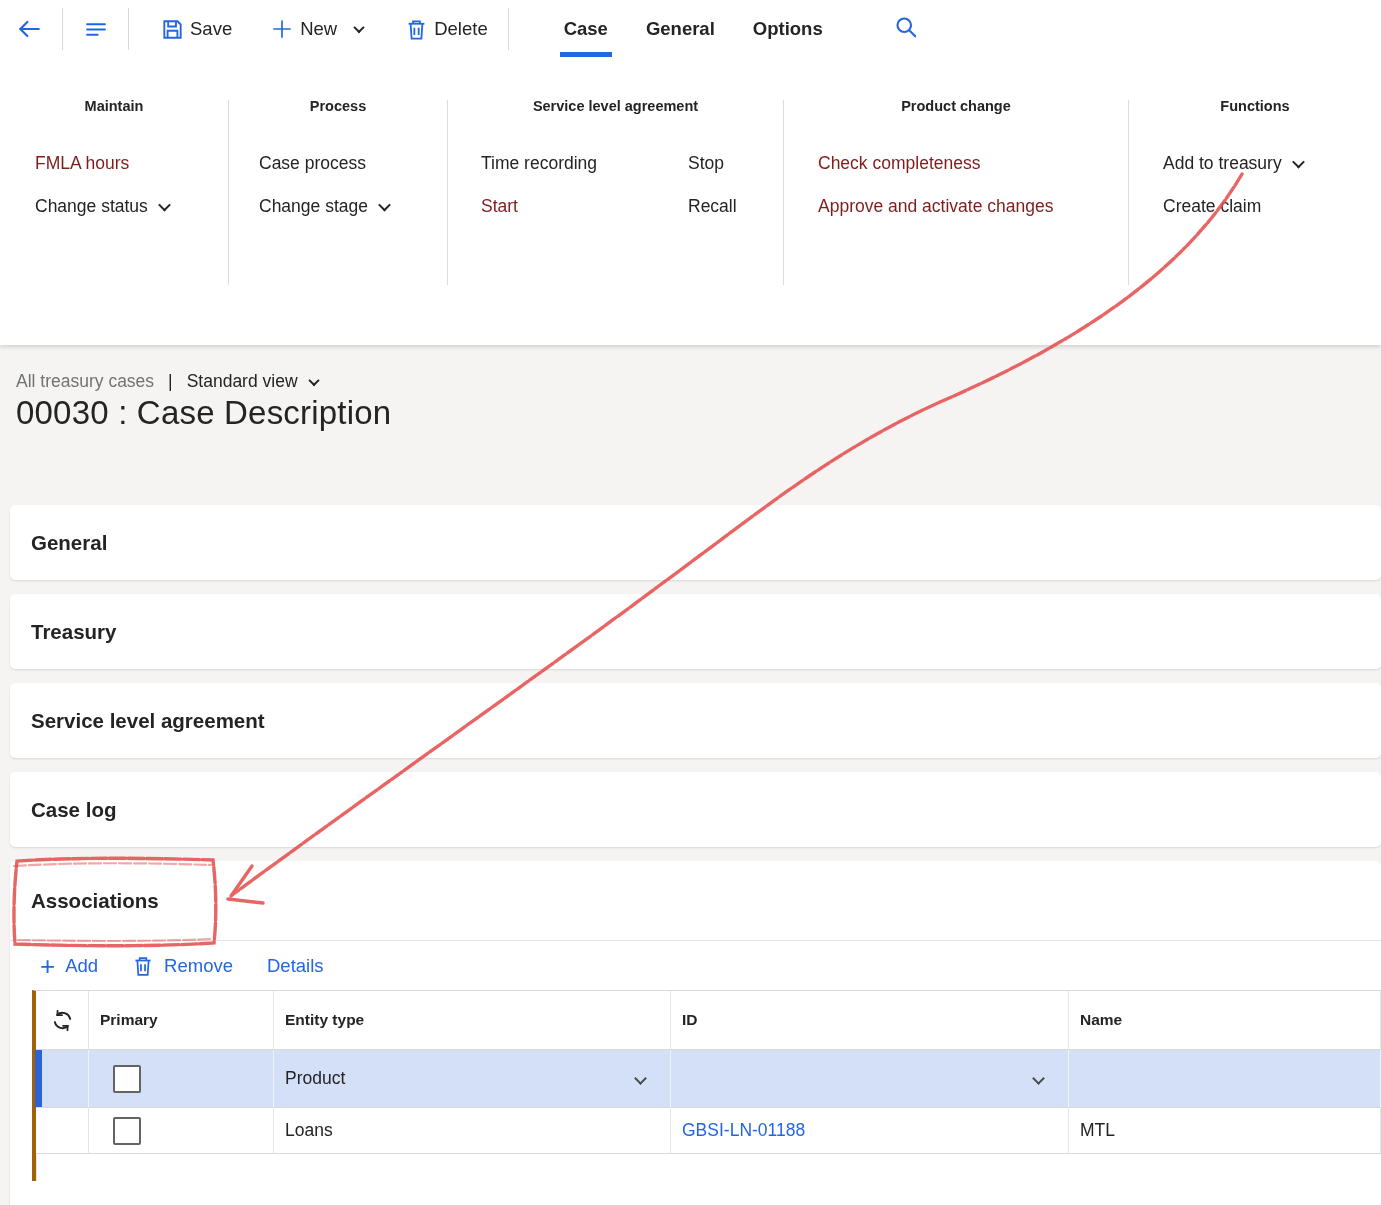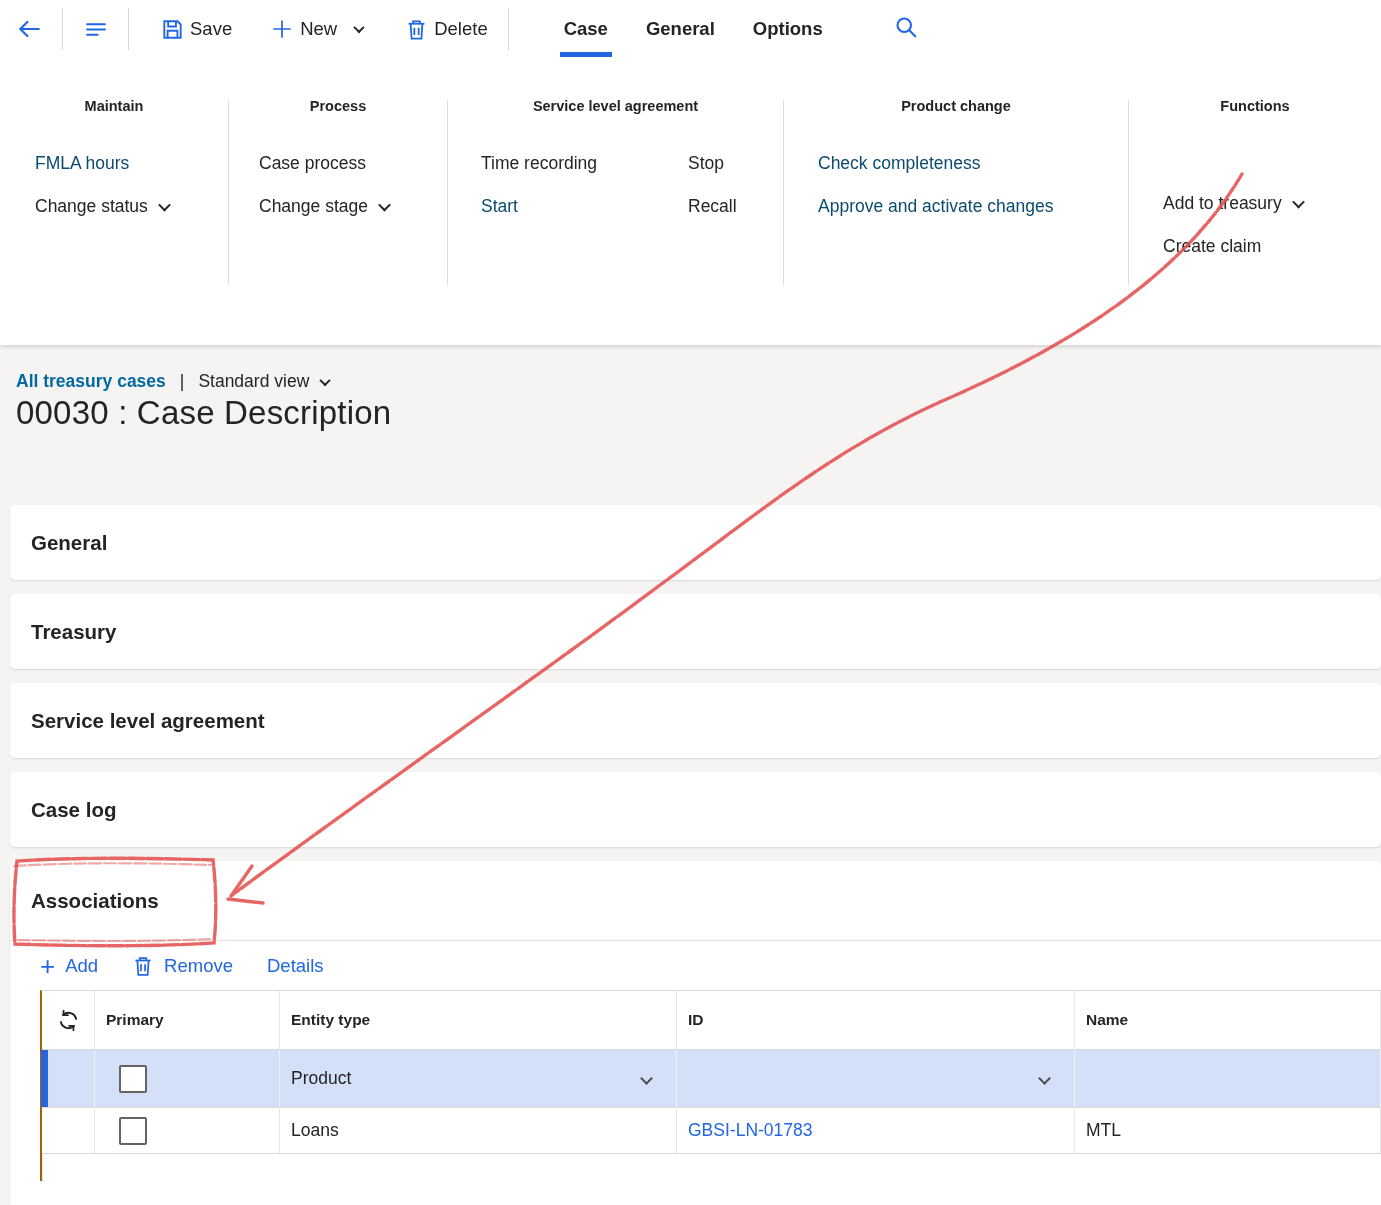--- a/index.html
+++ b/index.html
@@ -17,51 +17,51 @@
   .tabs { display:flex; align-items:stretch; height:58px; margin-left:22px; }
   .tab { display:flex; align-items:center; padding:0 4px; margin:0 15px; font-size:18.5px; font-weight:600; position:relative; cursor:pointer; }
   .tab.active { font-weight:700; }
   .tab.active::after { content:""; position:absolute; left:0; right:0; bottom:1px; height:5px; background:#2266e3; }
   .search-btn { margin-left:52px; display:flex; align-items:center; cursor:pointer; }
 
   .rb-groups { display:flex; align-items:stretch; padding-top:40px; }
   .rb-group { display:flex; flex-direction:column; }
   .rb-title { text-align:center; font-size:14.5px; font-weight:700; margin-bottom:36px; }
   .rb-item { display:flex; align-items:center; font-size:17.5px; height:26px; margin-bottom:17px; cursor:pointer; white-space:nowrap; }
-  .rb-item.disabled { color:#0c4a6e; cursor:default; }
+  .rb-item.disabled { color:#7f1d1d; cursor:default; }
   .rb-sep { width:1px; background:#dcdcdc; height:185px; margin-top:2px; }
   .rb-cols { display:flex; }
 
   .chev { display:inline-block; width:9px; height:9px; border-right:2px solid #242424; border-bottom:2px solid #242424; transform:rotate(45deg) translate(-1px,-1px); margin-left:12px; }
   .chev.sm { width:8px; height:8px; }
 
   
   .content { position:relative; padding:0; }
   .head-band { padding:26px 0 0 16px; height:160px; }
   .breadcrumb { display:flex; align-items:center; font-size:17.5px; gap:14px; }
-  .bc-link { color:#0369a1; cursor:pointer;font-weight:bold; }
+  .bc-link { color:#737373; cursor:pointer; }
   .bc-sep { color:#242424; }
   .bc-view { display:flex; align-items:center; cursor:pointer; }
   .page-title { margin-top:2px; font-size:33px; font-weight:400; letter-spacing:.2px; }
 
   .card { background:#fff; border-radius:5px; margin:0 0 14px 10px; width:calc(100% - 10px);
           height:75px; display:flex; align-items:center; padding-left:21px;
           box-shadow:0 1px 2px rgba(0,0,0,.12); cursor:pointer; }
   .card-title { font-size:20.5px; font-weight:700; }
 
   .assoc-card { background:#fff; border-radius:5px 5px 0 0; margin-left:10px; width:calc(100% - 10px);
                 height:348px; box-shadow:0 1px 2px rgba(0,0,0,.12); }
   .assoc-head { height:80px; display:flex; align-items:center; padding-left:21px; border-bottom:1px solid #e3e3e3; cursor:pointer; }
   .assoc-actions { display:flex; align-items:center; gap:34px; padding:14px 0 13px 30px; }
   .act-link { display:flex; align-items:center; gap:10px; color:#2266e3; font-size:18.5px; cursor:pointer; }
   .plus-glyph { font-size:26px; font-weight:400; line-height:20px; }
 
   
-  .tbl { margin-left:30px; display:grid; grid-template-columns:53px 185px 397px 398px 1fr;
-         border-top:1px solid #d9d9d9; border-left:2px solid #a16207; font-size:17.5px; }
+  .tbl { margin-left:22px; display:grid; grid-template-columns:53px 185px 397px 398px 1fr;
+         border-top:1px solid #d9d9d9; border-left:4px solid #a16207; font-size:17.5px; }
   .tc { display:flex; align-items:center; padding:0 11px; height:46px;
         border-right:1px solid #e6e6e6; border-bottom:1px solid #d9d9d9; background:#fff; position:relative; }
   .tc.hdr { font-size:15.5px; font-weight:700; height:59px; }
   .tc.sel { background:#d3e0f8; border-right-color:#eef3fb; height:58px; }
   .tc.first-sel::before { content:""; position:absolute; left:-1px; top:0; bottom:0; width:7px; background:#2b64d8; }
   .tc .spring { flex:1; }
   .cellchev { width:9px; height:9px; border-right:2px solid #4a4a4a; border-bottom:2px solid #4a4a4a; transform:rotate(45deg); margin-right:14px; }
   .checkbox { width:28px; height:28px; background:#fff; border:2px solid #636363; border-radius:2px; margin-left:13px; cursor:pointer; }
   .cell-link { color:#2266e3; cursor:pointer; }
   .tbl-stub { grid-column:1 / -1; height:27px; border-left:0; background:#fff; }
@@ -192,21 +192,21 @@
 
       <div class="rb-group" style="width:344px;">
         <div class="rb-title">Product change</div>
         <div style="padding-left:34px;">
           <div class="rb-item disabled">Check completeness</div>
           <div class="rb-item disabled">Approve and activate changes</div>
         </div>
       </div>
       <div class="rb-sep"></div>
 
-      <div class="rb-group" style="flex:1;gap:40px;">
+      <div class="rb-group" style="flex:1;">
         <div class="rb-title">Functions</div>
         <div style="padding-left:34px;">
           <div class="rb-item">
             <span>Add to treasury</span>
             <span class="chev"></span>
           </div>
           <div class="rb-item">Create claim</div>
         </div>
       </div>
     </div>
@@ -308,21 +308,21 @@
         </div>
 
         <div class="tc"></div>
         <div class="tc">
           <span class="checkbox"></span>
         </div>
         <div class="tc">
           <span>Loans</span>
         </div>
         <div class="tc">
-          <span class="cell-link">GBSI-LN-01783</span>
+          <span class="cell-link">GBSI-LN-01188</span>
         </div>
         <div class="tc">
           <span>MTL</span>
         </div>
 
         <div class="tbl-stub">
             <div class="stub-line"></div>
           </div>
       </div>
     </div>

